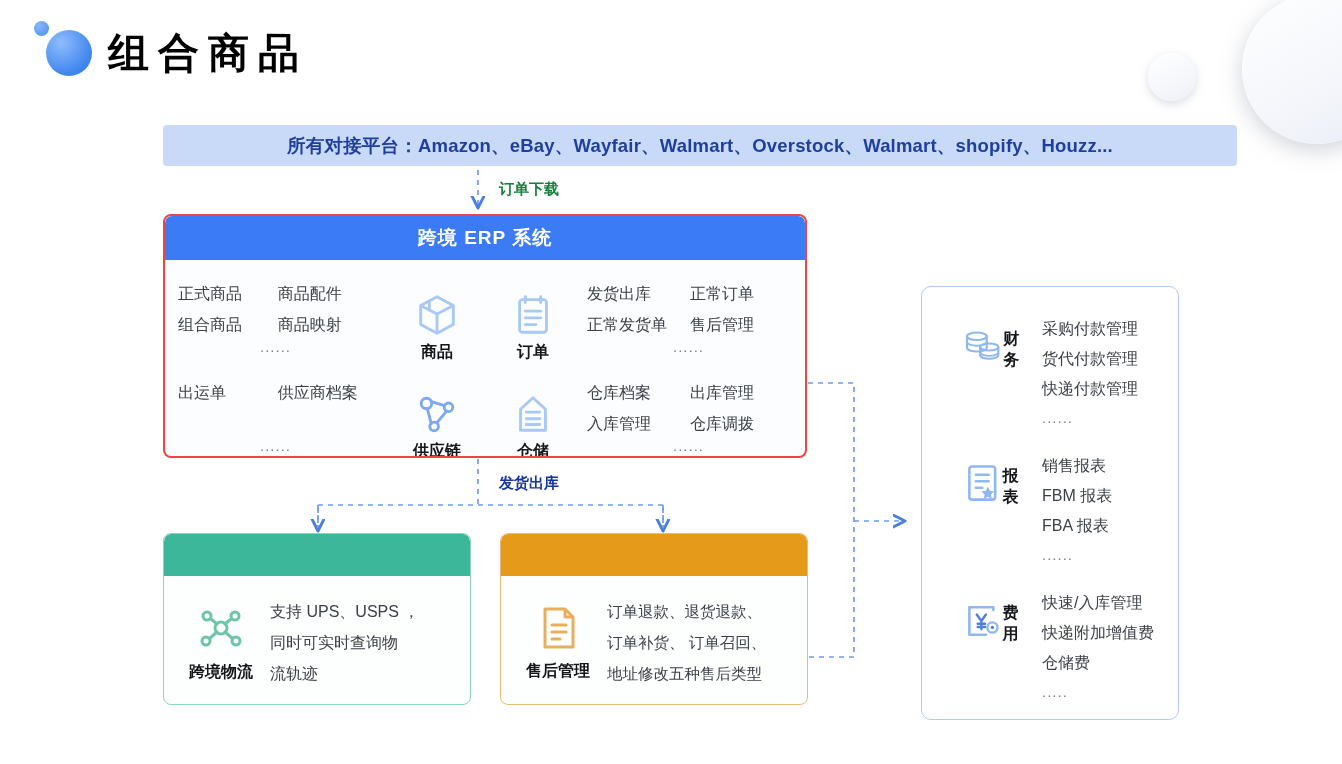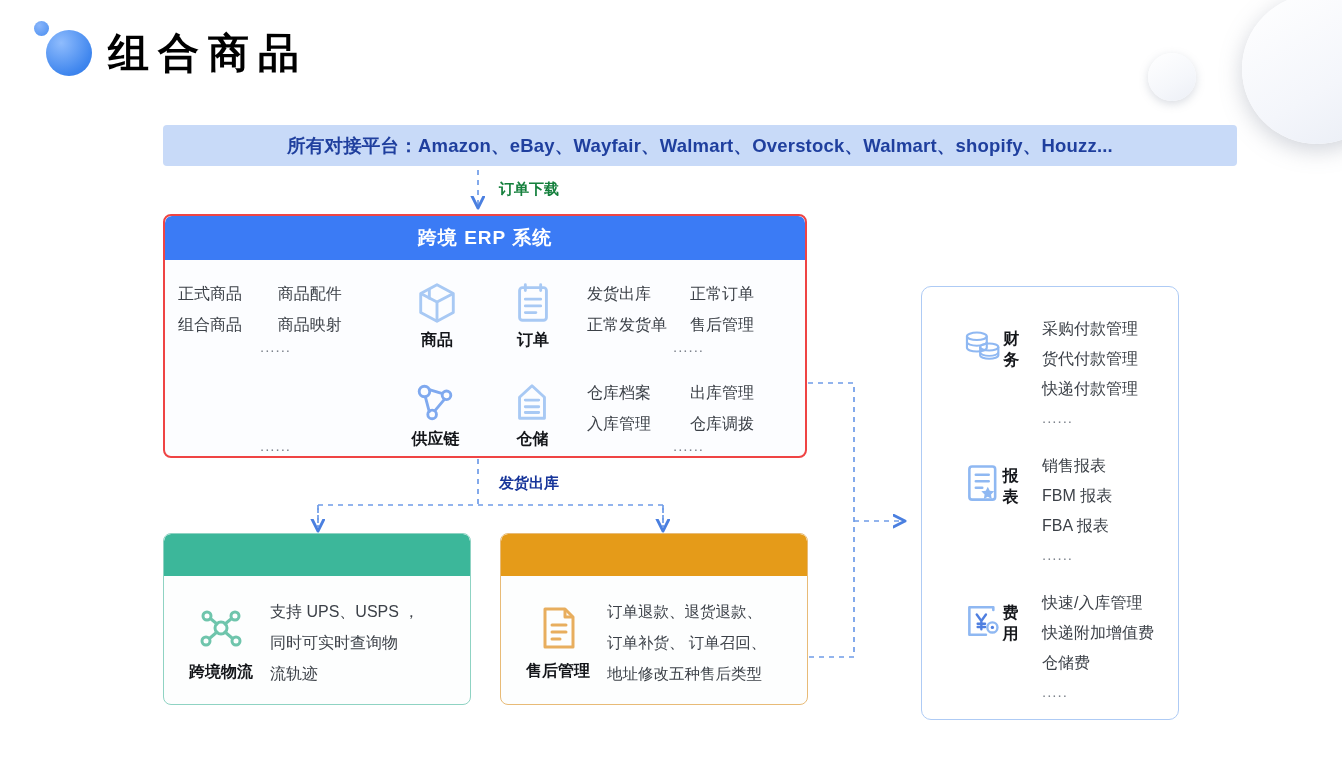--- a/index.html
+++ b/index.html
@@ -150,21 +150,21 @@
     position: absolute;
     left: 95px; top: 78px;
   }
   .txt-col.right .dots { left: 92px; }
 
   .icon-col {
     width: 98px;
     display: flex;
     flex-direction: column;
     align-items: center;
-    padding-top: 20px;
+    padding-top: 32px;
   }
   .icon-col .ic-label {
     margin-top: 4px;
     font-size: 16px;
     font-weight: bold;
     color: #14161a;
   }
 
   
   .fh-label {
@@ -343,20 +343,24 @@
           <div class="txt-pair">
             <span class="c1">正常发货单</span>
             <span class="c2">售后管理</span>
           </div>
           <div class="dots">......</div>
         </div>
       </div>
 
       <div class="erp-row r2">
         <div class="txt-col left">
+          <div class="txt-pair">
+            <span class="c1">出运单</span>
+            <span class="c2">供应商档案</span>
+          </div>
           <div class="dots">......</div>
         </div>
 
         <div class="icon-col">
           <svg width="46" height="46" viewBox="0 0 48 48">
             <circle cx="13" cy="13" r="5.5" fill="none" stroke="#7fa9ef" stroke-width="3"></circle>
             <circle cx="36" cy="17" r="4.5" fill="none" stroke="#7fa9ef" stroke-width="3"></circle>
             <circle cx="21" cy="37" r="4.5" fill="none" stroke="#7fa9ef" stroke-width="3"></circle>
             <path d="M18 11 L31 15 M34 21 L24 33 M18 34 L14 19" fill="none" stroke="#7fa9ef" stroke-width="3" stroke-linecap="round"></path>
           </svg>

